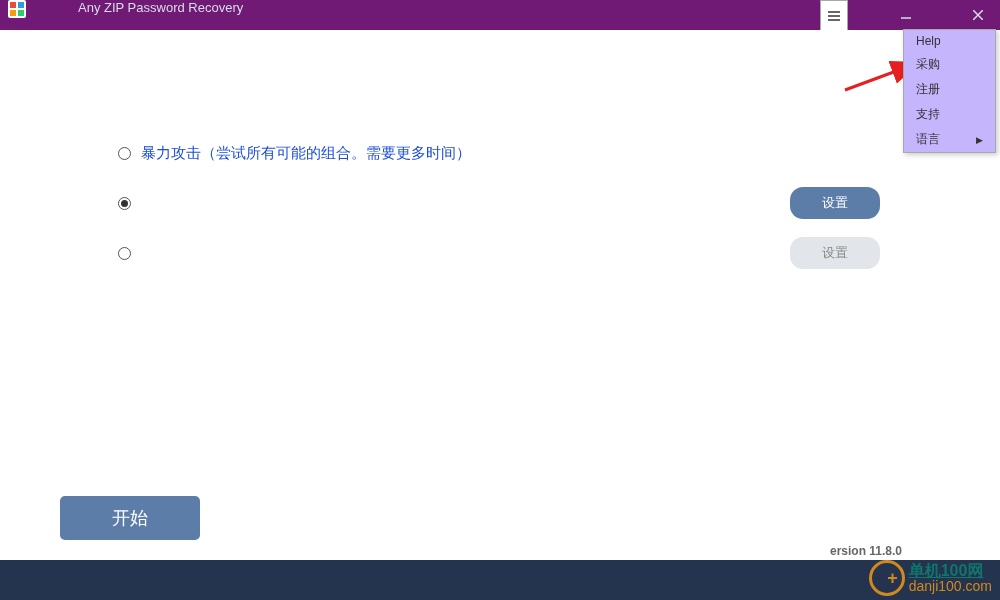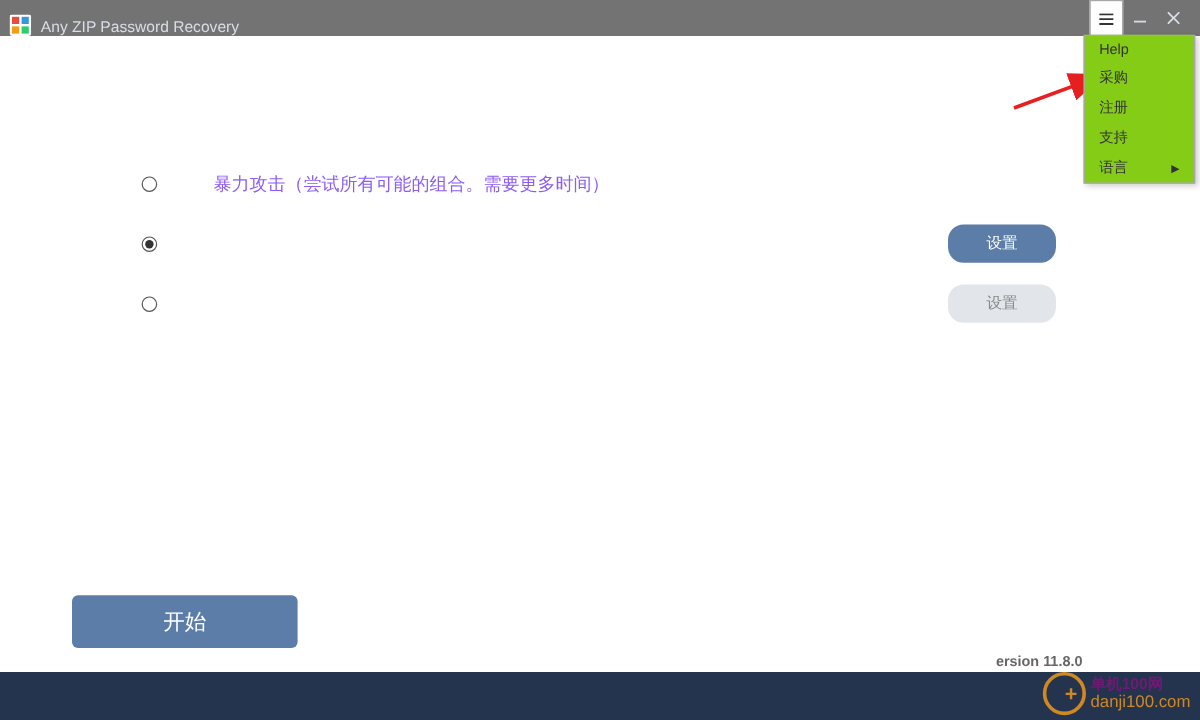--- a/index.html
+++ b/index.html
@@ -1,24 +1,25 @@
 <!DOCTYPE html>
 <html><head>
   <meta charset="utf-8">
   <style>
     * { margin: 0; padding: 0; box-sizing: border-box; font-family: "Microsoft YaHei", "Segoe UI", sans-serif; }
     body { width: 1000px; height: 600px; overflow: hidden; background: #fff; position: relative; }
     
     .titlebar {
       height: 30px;
-      background: #737373;
-      display: flex;
-      align-items: flex-end;
+      background: #701a75;
+      display: flex;
+      align-items: flex-start;
       padding: 0 8px;
       color: #d8dde6;
+      gap: 44px;
     }
     .titlebar-icon {
       width: 18px; height: 18px;
       margin-right: 8px;
       display: inline-flex;
     }
     .titlebar-title { font-size: 13px; font-weight: 400; }
     .titlebar-spacer { flex: 1; }
     .titlebar-btn {
       width: 28px; height: 30px;
@@ -26,21 +27,21 @@
       color: #d8dde6; font-size: 13px;
       cursor: pointer;
     }
     .titlebar-btn.hamburger { background: #fff; color: #333; border: 1px solid #a8a8a8; border-bottom: none; }
     
     .dropdown-menu {
       position: absolute;
       top: 29px;
       right: 4px;
       width: 93px;
-      background: #84cc16;
+      background: #c4b5fd;
       border: 1px solid #a8a8a8;
       box-shadow: 2px 2px 5px rgba(0,0,0,0.2);
       z-index: 100;
     }
     .dropdown-item {
       padding: 4px 12px;
       font-size: 12px;
       color: #333;
       cursor: pointer;
       display: flex;
@@ -68,24 +69,23 @@
       flex-shrink: 0;
     }
     .radio.selected::after {
       content: "";
       width: 7px; height: 7px;
       background: #333;
       border-radius: 50%;
     }
     .option-label {
       font-size: 15px;
-      color: #8b5cf6;
+      color: #1d4ed8;
       flex: 1;
       cursor: pointer;
-      margin-left: 37px;
     }
     .settings-btn {
       width: 90px; height: 32px;
       border-radius: 13px;
       display: flex; align-items: center; justify-content: center;
       font-size: 13px;
       cursor: pointer;
       margin-left: auto;
       margin-right: 60px;
     }
@@ -110,21 +110,21 @@
     .back-btn {
       width: 90px; height: 34px;
       background: #5b7da8;
       color: #fff;
       border-radius: 17px;
       display: flex; align-items: center; justify-content: center;
       font-size: 14px;
       cursor: pointer;
     }
     .start-btn {
-      width: 188px; height: 44px;
+      width: 140px; height: 44px;
       background: #5b7da8;
       color: #fff;
       border-radius: 5px;
       display: flex; align-items: center; justify-content: center;
       font-size: 18px;
       cursor: pointer;
     }
     
     .footer {
       position: absolute;
@@ -151,21 +151,21 @@
     }
     .watermark-icon::after {
       content: "+";
       color: #d08820;
       font-size: 18px;
       font-weight: bold;
       position: absolute;
       right: 4px;
     }
     .watermark-text { display: flex; flex-direction: column; line-height: 1.1; }
-    .watermark-line1 { color: #701a75; font-size: 13px; font-weight: bold; }
+    .watermark-line1 { color: #0f766e; font-size: 16px; font-weight: bold; text-decoration: underline; }
     .watermark-line2 { color: #d08820; font-size: 14px; }
     .version-text {
       position: absolute;
       bottom: 42px;
       right: 98px;
       font-size: 12px;
       color: #666;
       font-weight: bold;
     }
     

